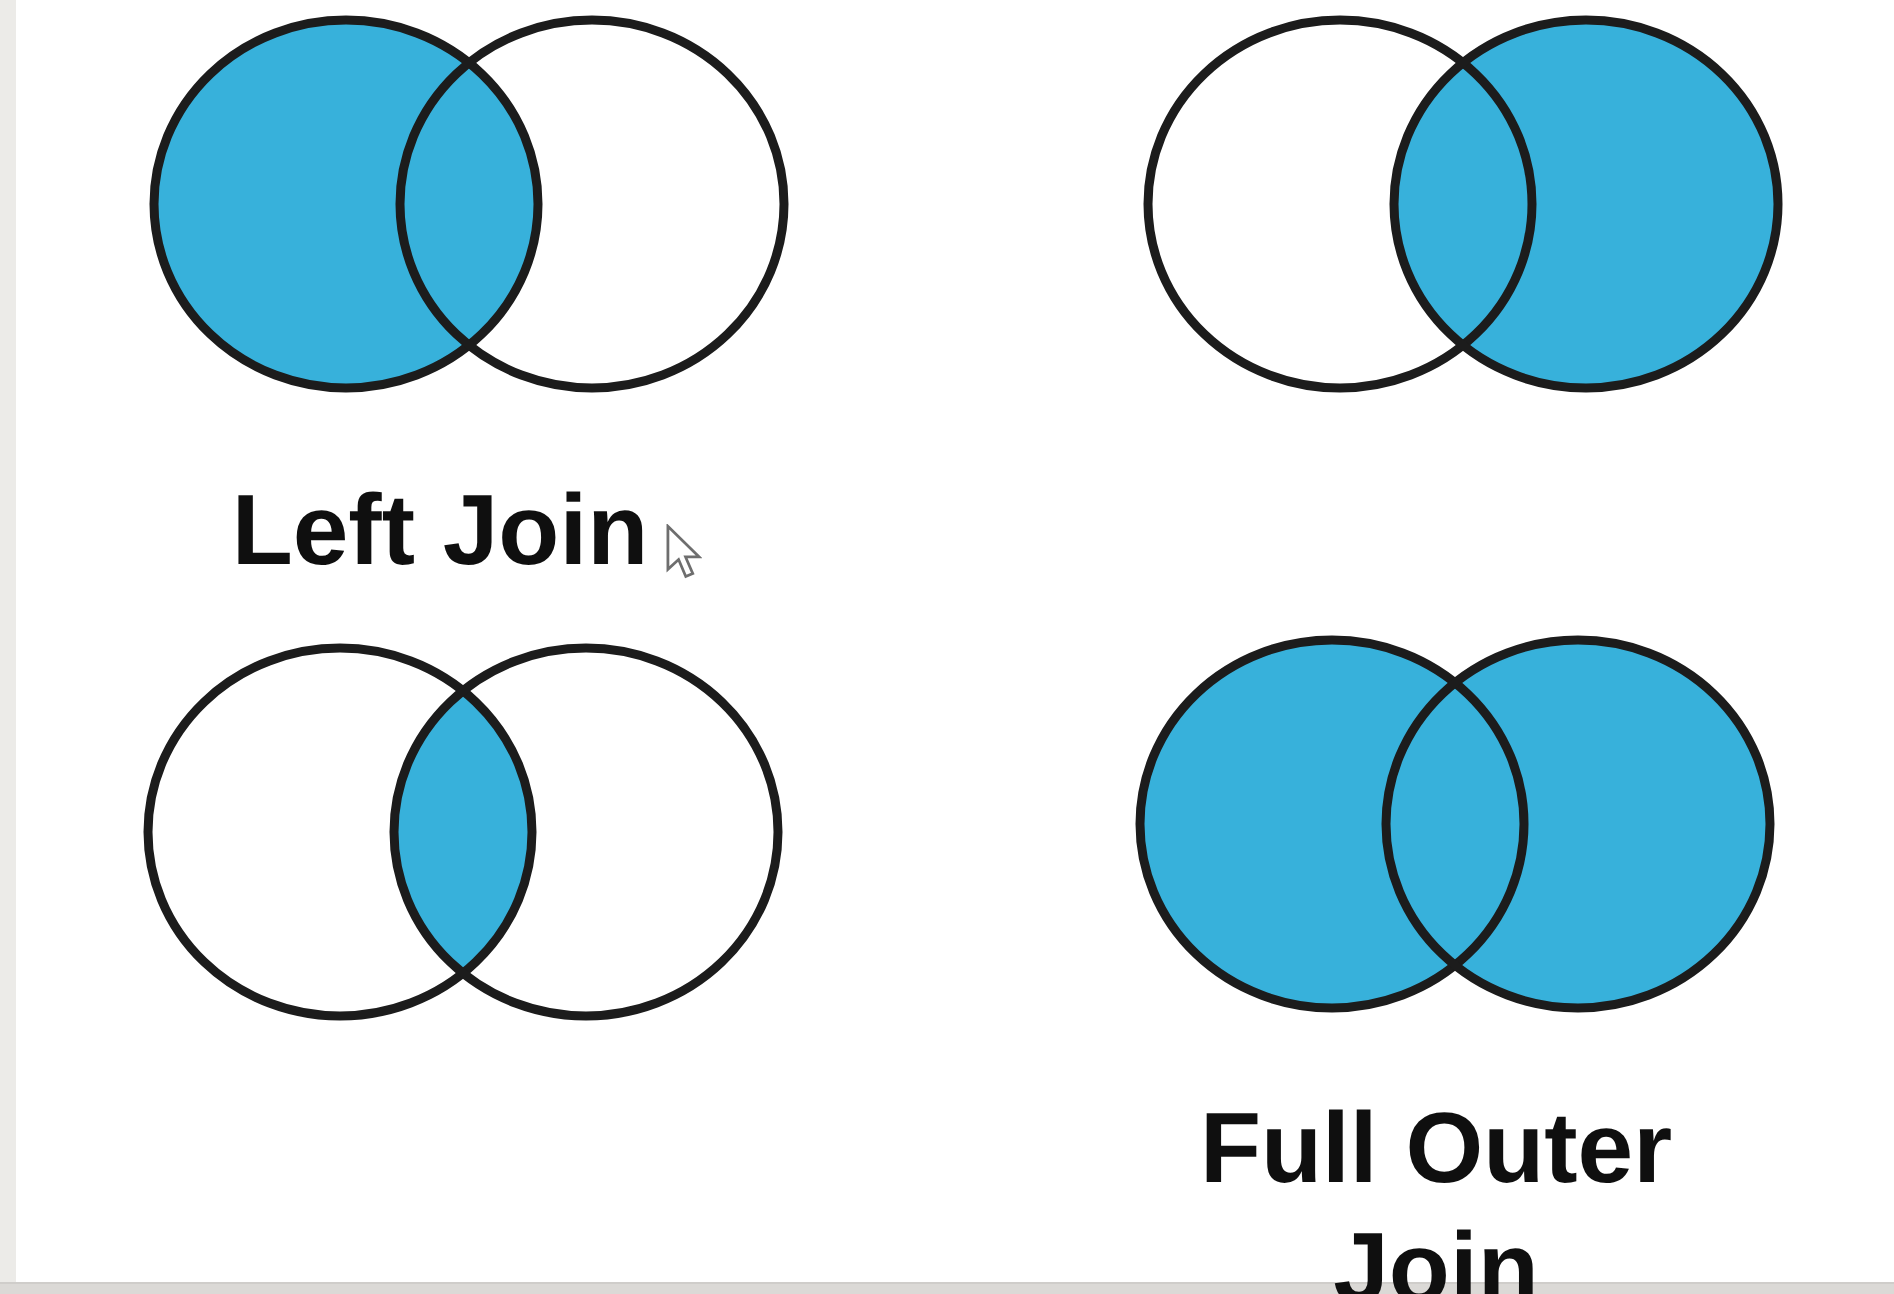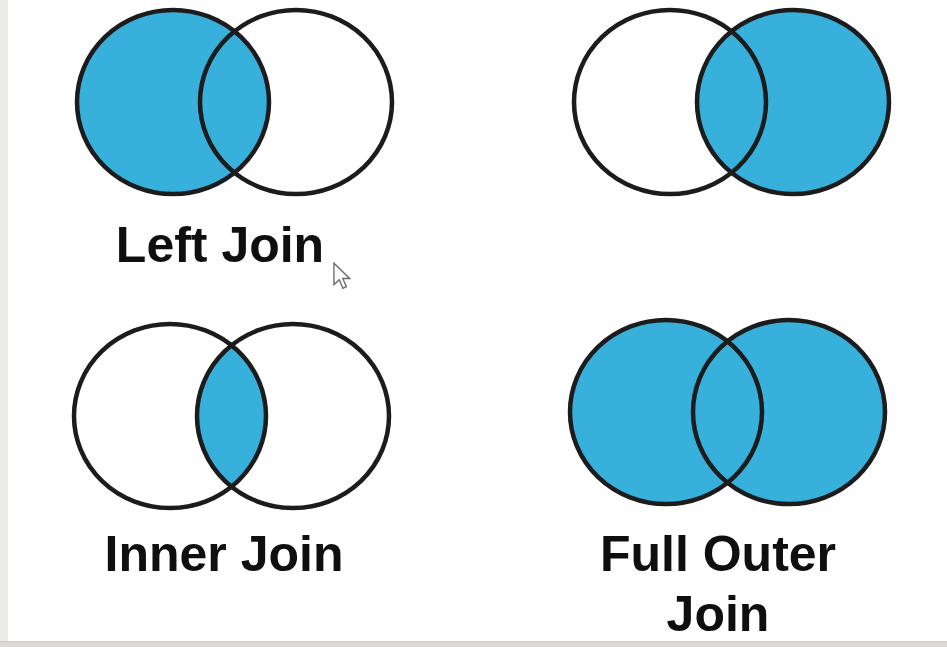--- a/index.html
+++ b/index.html
@@ -41,20 +41,21 @@
   #venn3 { left: 562px; top: 314px; }
   .join-label {
     position: absolute;
     transform: translateX(-50%);
     font-size: 50px;
     font-weight: bold;
     line-height: 60px;
     color: #0f0f0f;
     text-align: center;
     white-space: nowrap;
+    margin-top: 20px;
   }
   #label0 { left: 220px; top: 215px; }
   #label1 { left: 718px; top: 215px; }
   #label2 { left: 224px; top: 524px; }
   #label3 { left: 718px; top: 524px; width: 280px; white-space: normal; }
   #cursor {
     position: absolute;
     left: 332px; top: 262px;
     width: 19px; height: 29px;
   }
@@ -88,20 +89,19 @@
       <ellipse cx="227" cy="98" rx="96" ry="92" fill="none" stroke="#1c1c1c" stroke-width="4.5"></ellipse>
     </svg>
   <svg class="venn" id="venn3" viewBox="0 0 330 196" width="330" height="196">
       <ellipse cx="104" cy="98" rx="96" ry="92" fill="#37b1db"></ellipse>
       <ellipse cx="227" cy="98" rx="96" ry="92" fill="#37b1db"></ellipse>
       <ellipse cx="104" cy="98" rx="96" ry="92" fill="none" stroke="#1c1c1c" stroke-width="4.5"></ellipse>
       <ellipse cx="227" cy="98" rx="96" ry="92" fill="none" stroke="#1c1c1c" stroke-width="4.5"></ellipse>
     </svg>
 
   <div class="join-label" id="label0">Left Join</div>
-  <div class="join-label" id="label2">Inner Join</div>
   <div class="join-label" id="label3">Full Outer Join</div>
 
   <svg id="cursor" viewBox="0 0 16 25">
     <path d="M1.5,1 L1.5,19.5 L6.1,15.3 L9.2,22.6 L12.2,21.3 L9.1,14.2 L15,14.2 Z" fill="#ffffff" stroke="#6e6e6e" stroke-width="1.2" stroke-linejoin="miter"></path>
   </svg>
 
 </div>
 
 </body></html>

